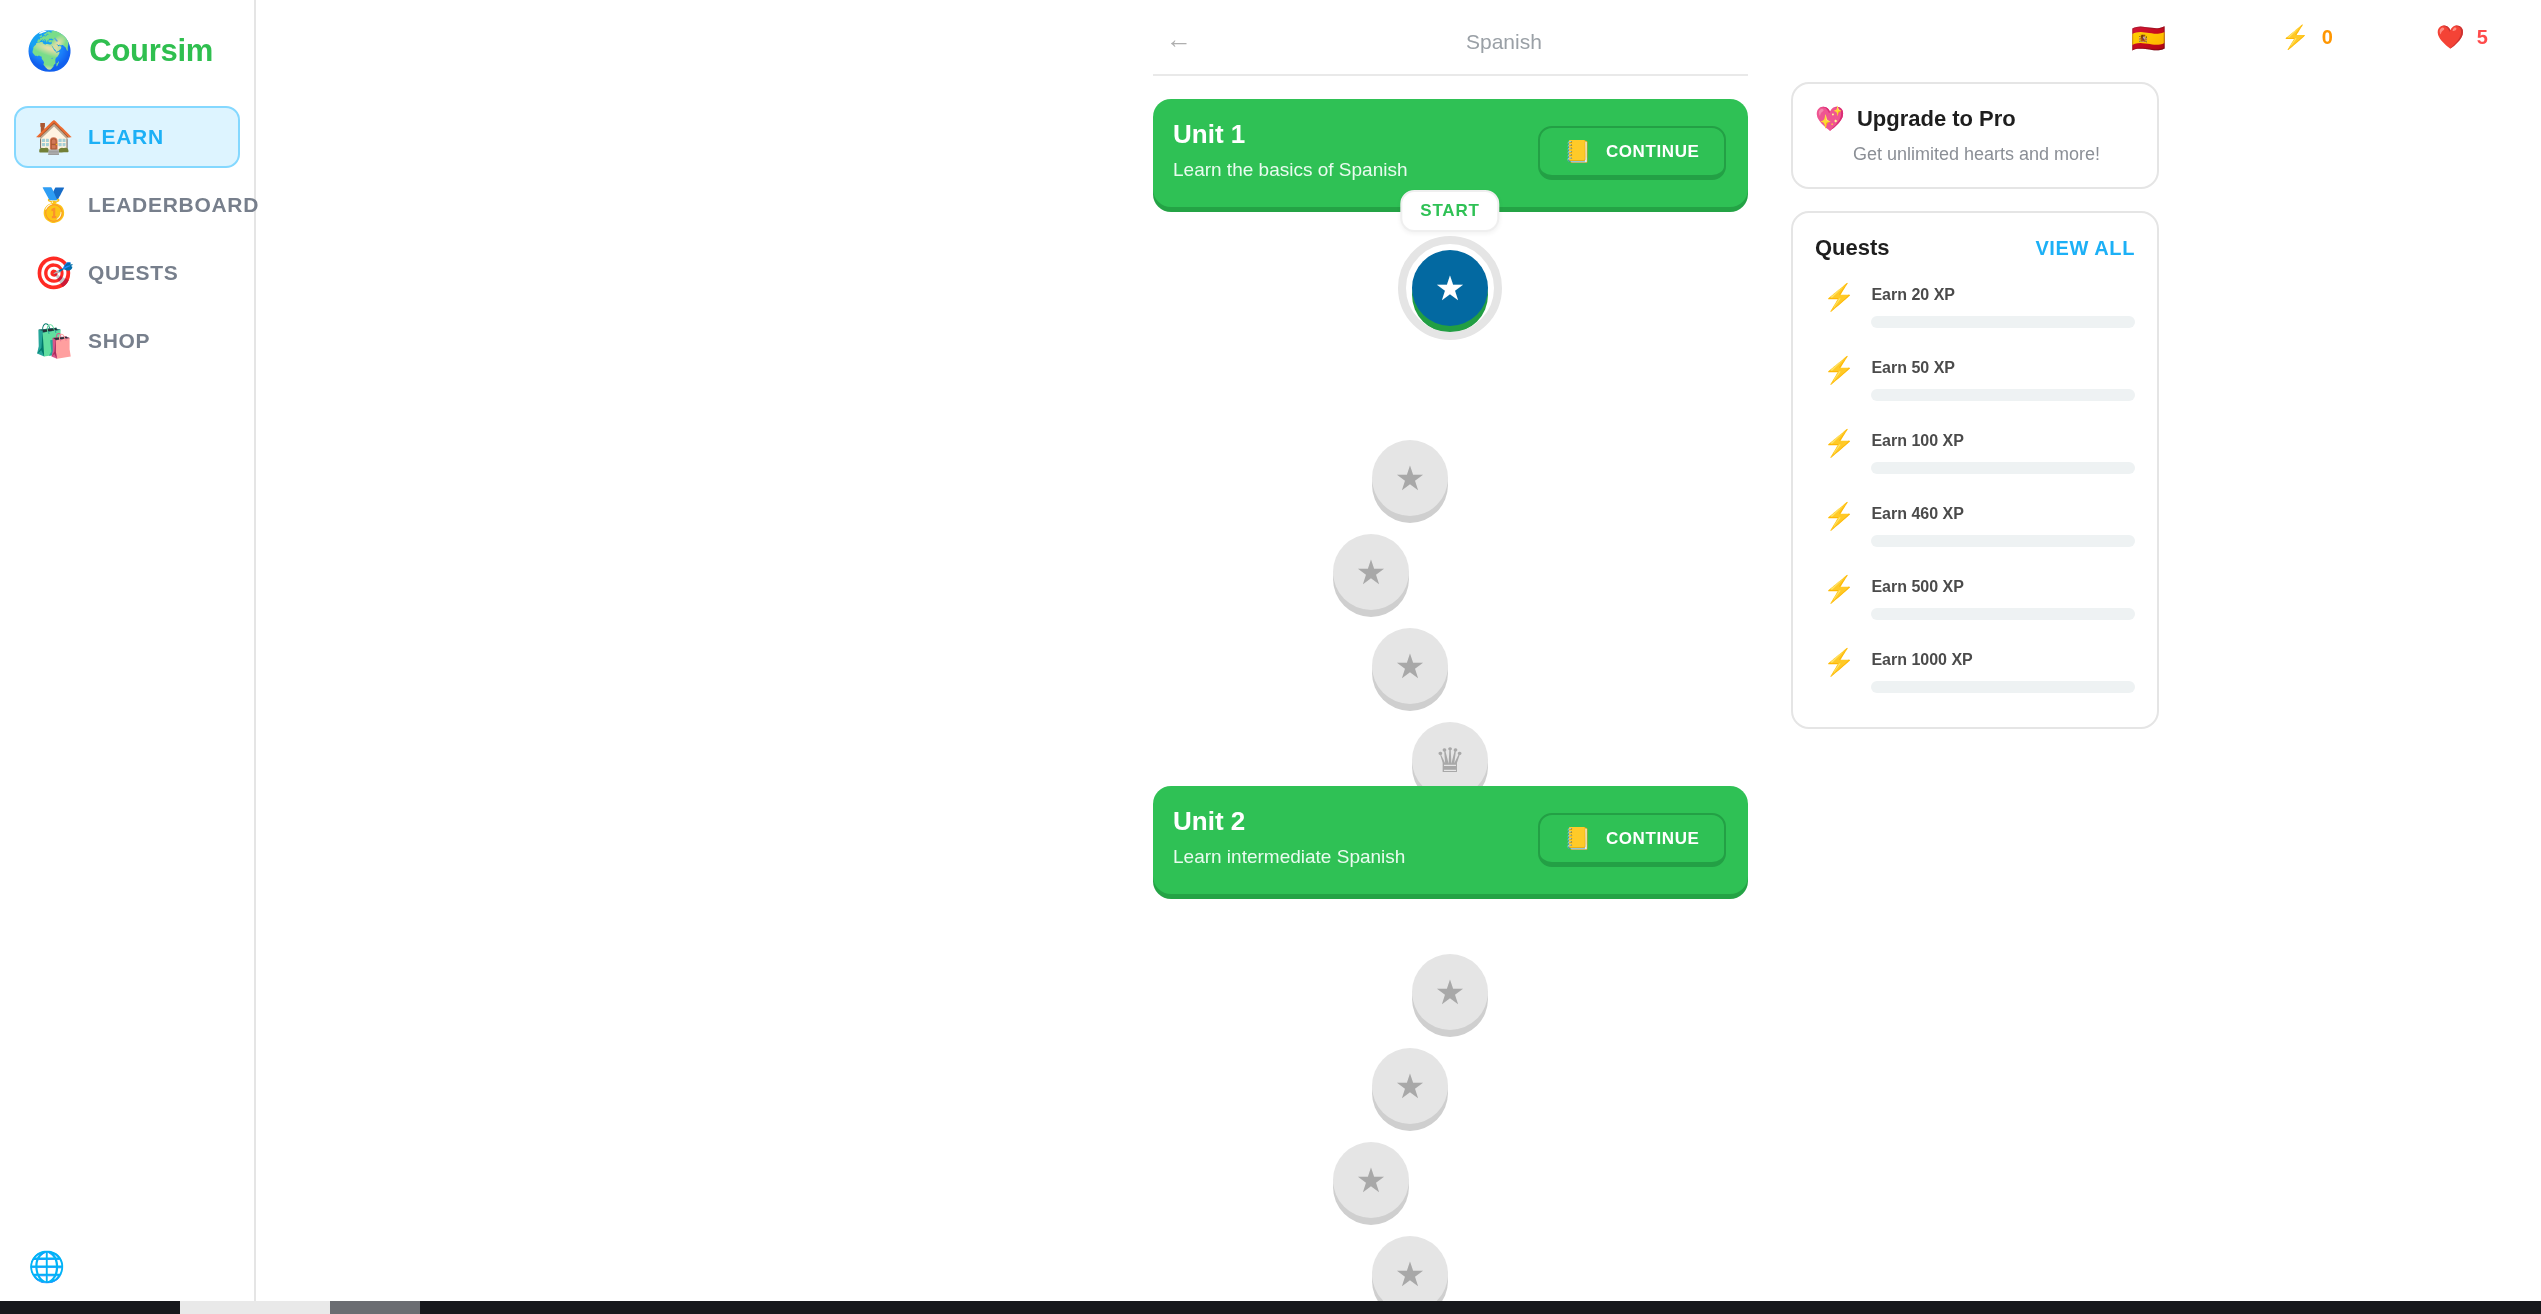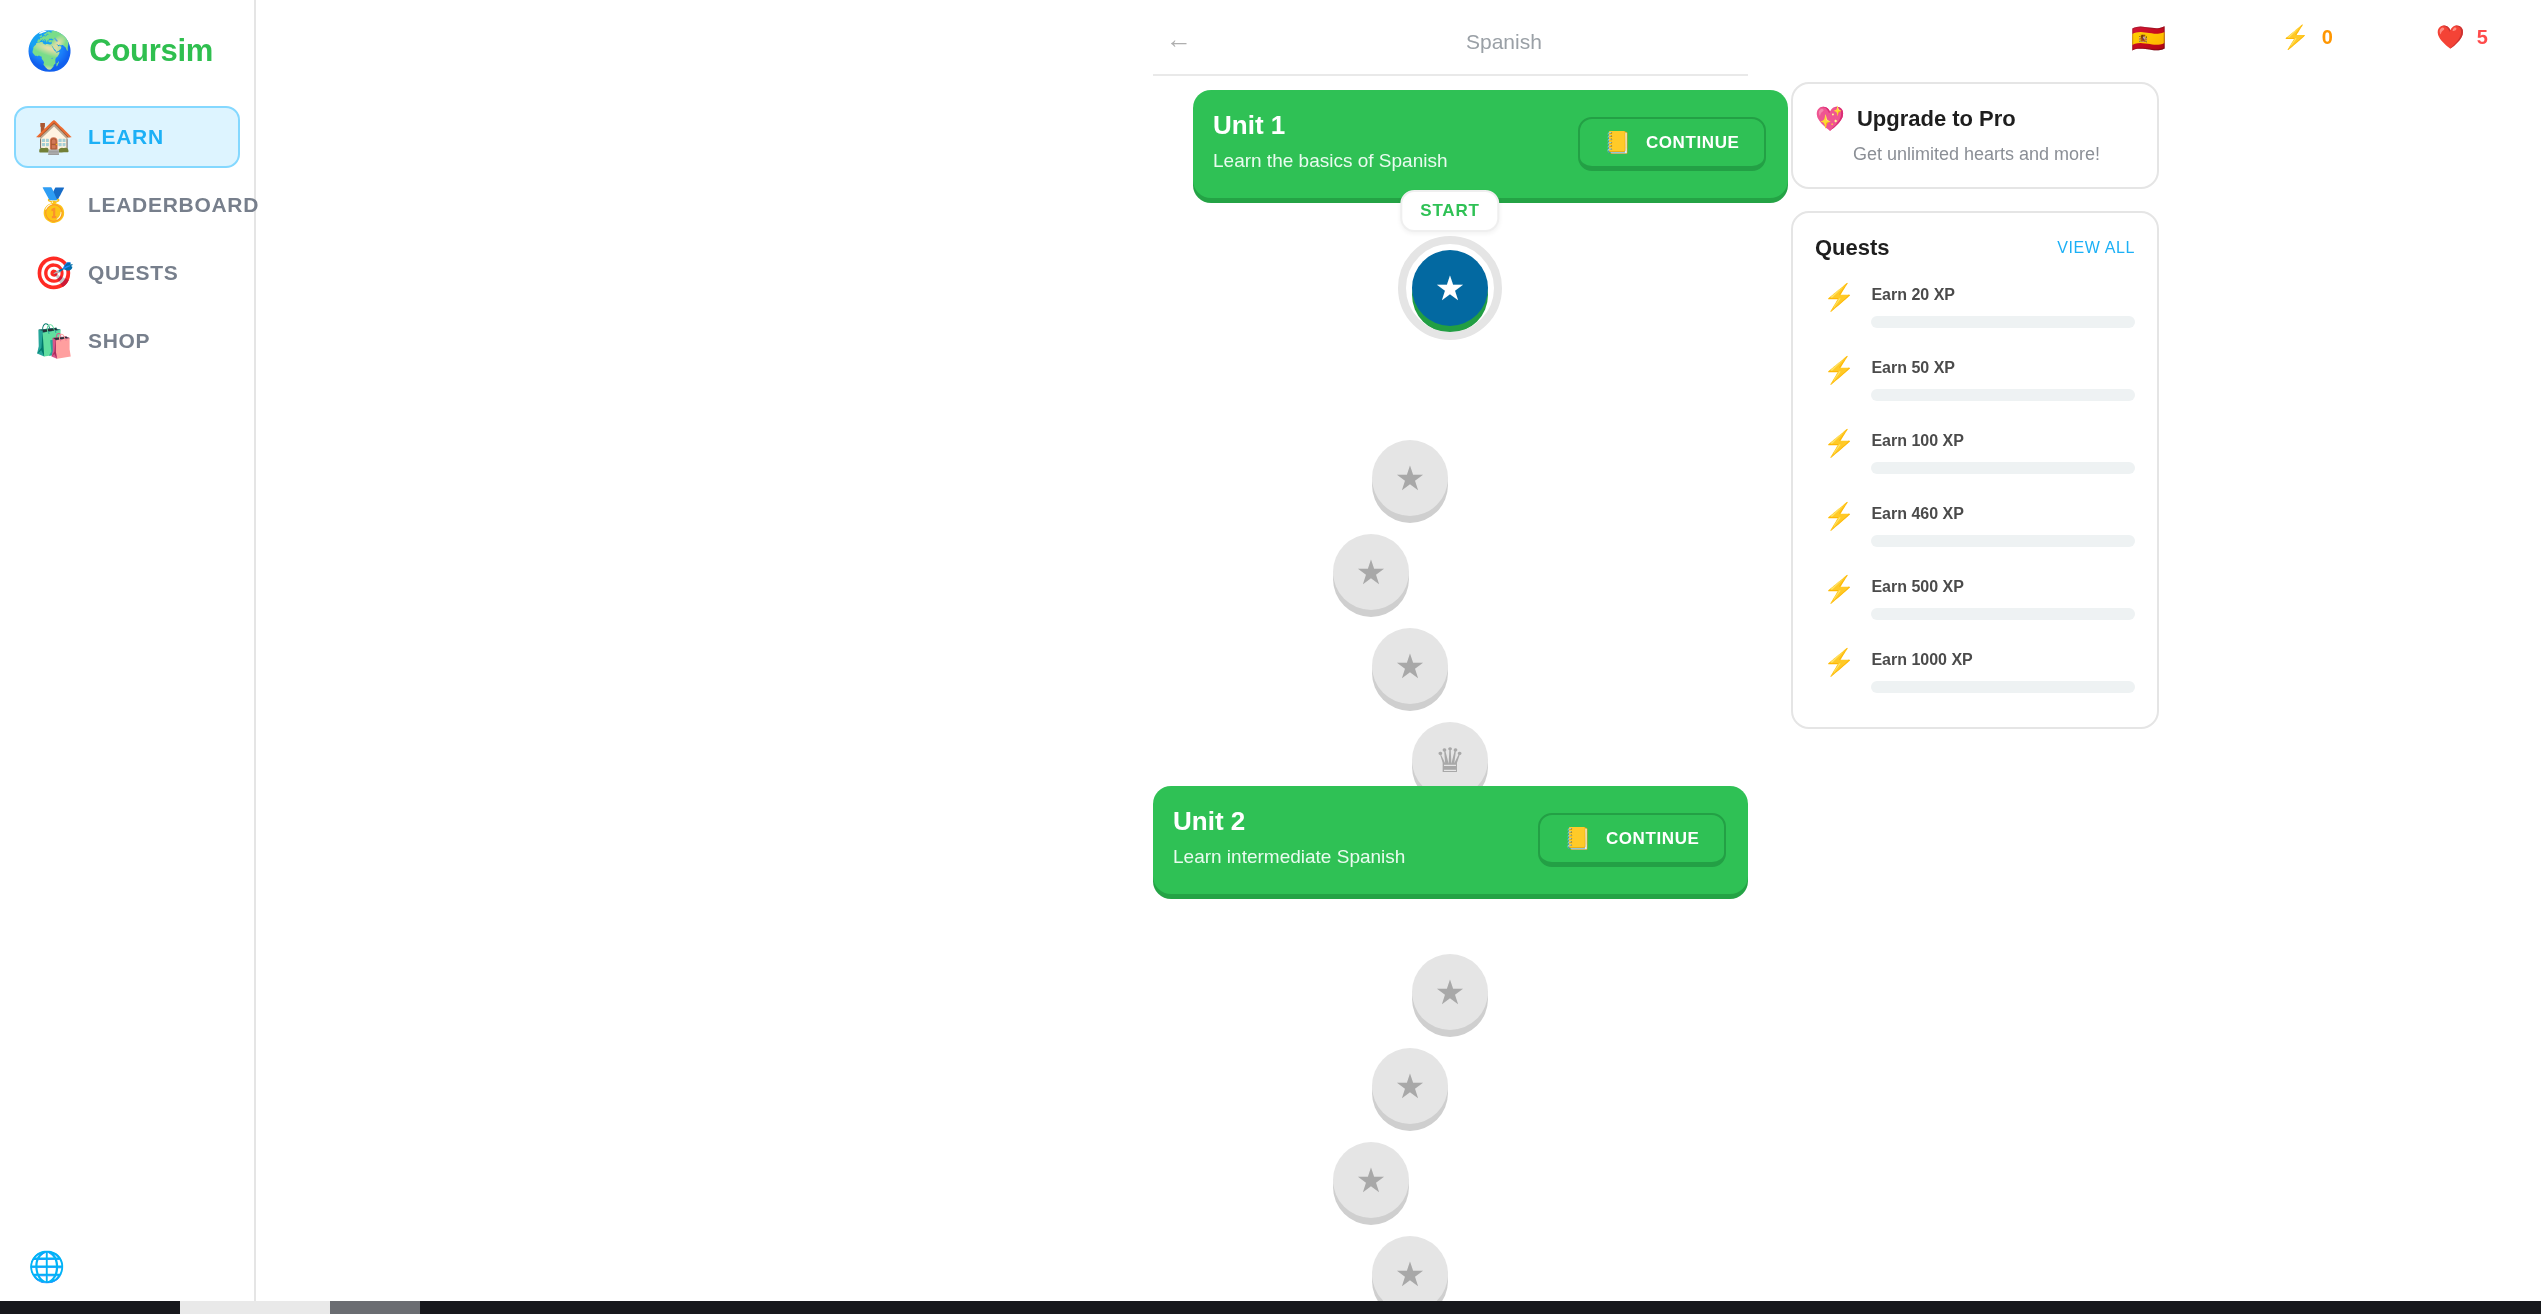--- a/index.html
+++ b/index.html
@@ -191,21 +191,21 @@
     display: flex; align-items: center; justify-content: center;
     font-size: 18px; font-weight: bold; color: #fff; letter-spacing: 0.8px;
     cursor: pointer;
   }
   .quests-head {
     display: flex; align-items: center; justify-content: space-between;
     margin-bottom: 6px;
   }
   .quests-title { font-size: 22px; font-weight: bold; color: #1e1e1e; }
   .quests-viewall {
-    font-size: 16px; font-weight: normal; color: #1cb0f6;
+    font-size: 20px; font-weight: bold; color: #1cb0f6;
     letter-spacing: 0.6px; cursor: pointer;
   }
   .quest-row {
     display: flex; align-items: flex-start; gap: 16px;
     padding: 16px 0 12px 8px;
   }
   .quest-icon { font-size: 26px; line-height: 1.1; color: #ff9600; }
   .quest-body { flex: 1 1 auto; padding-top: 3px; }
   .quest-label { font-size: 16px; font-weight: bold; color: #4b4b4b; }
   .quest-bar {
@@ -276,21 +276,21 @@
         <span>0</span>
       </div>
       <div class="stat stat-heart">
         <span class="stat-icon">❤️</span>
         <span>5</span>
       </div>
     </div>
   </div>
 
   <div id="path">
-      <div class="unit-card" style="top: 8px; margin-left: 40px;">
+      <div class="unit-card" style="top: 17px;">
         <div class="unit-title">Unit 1</div>
         <div class="unit-sub">Learn the basics of Spanish</div>
         <div class="continue-btn">
           <span class="continue-icon">📒</span>
           <span class="continue-label">CONTINUE</span>
         </div>
       </div>
       <div class="node active" style="left: 259px; top: 168px;">
         <div class="node-ring"></div>
         <div class="start-bubble">START</div>

